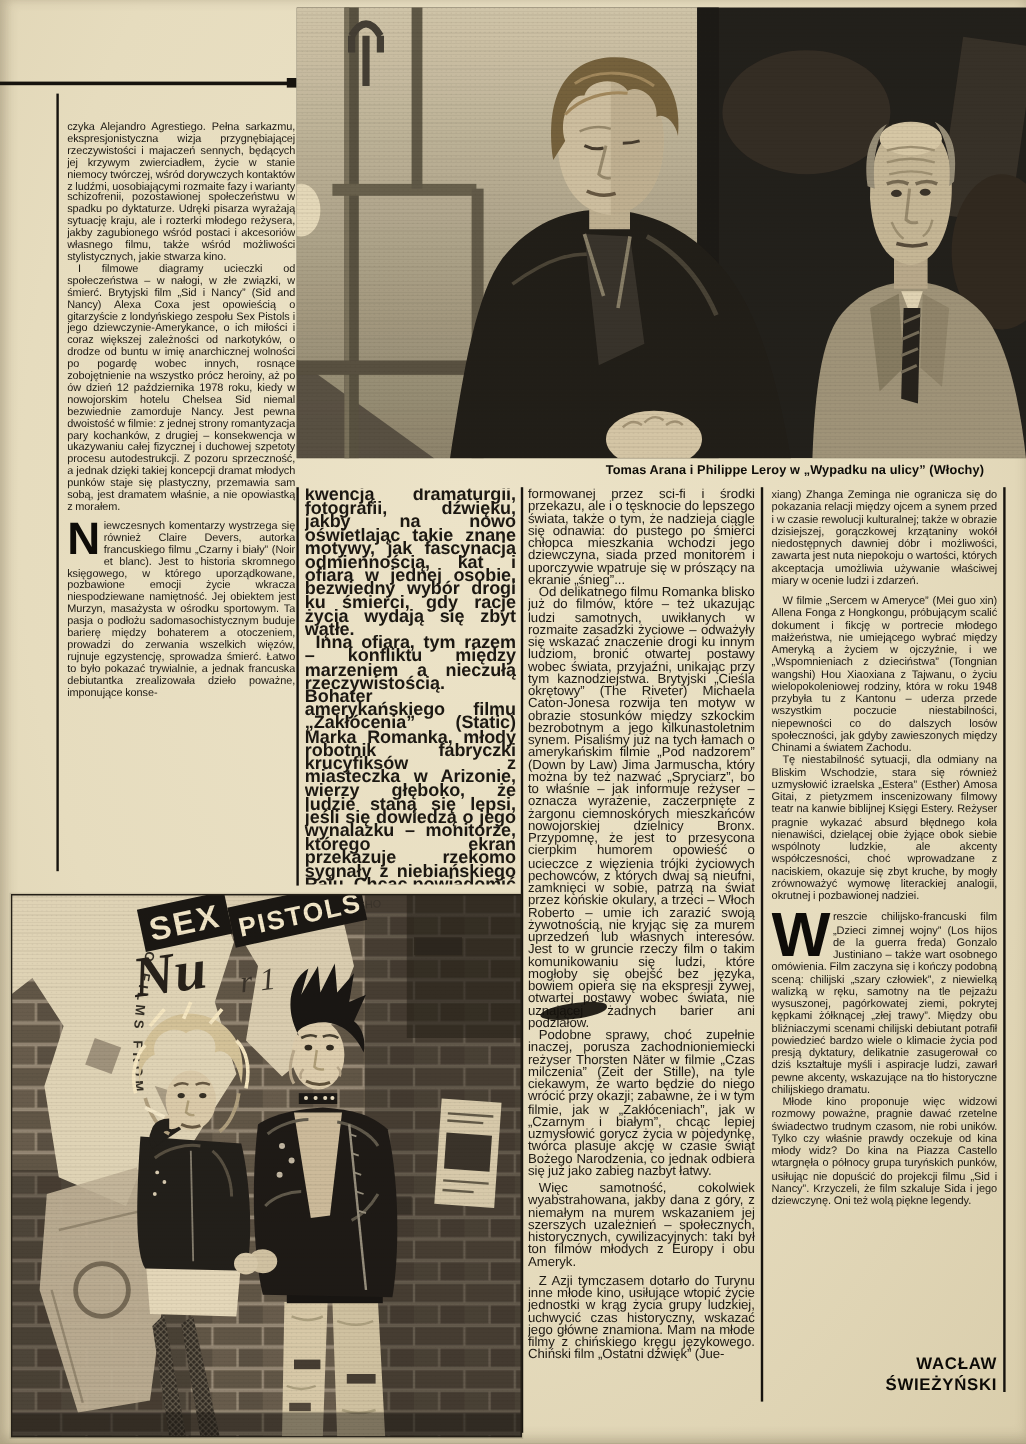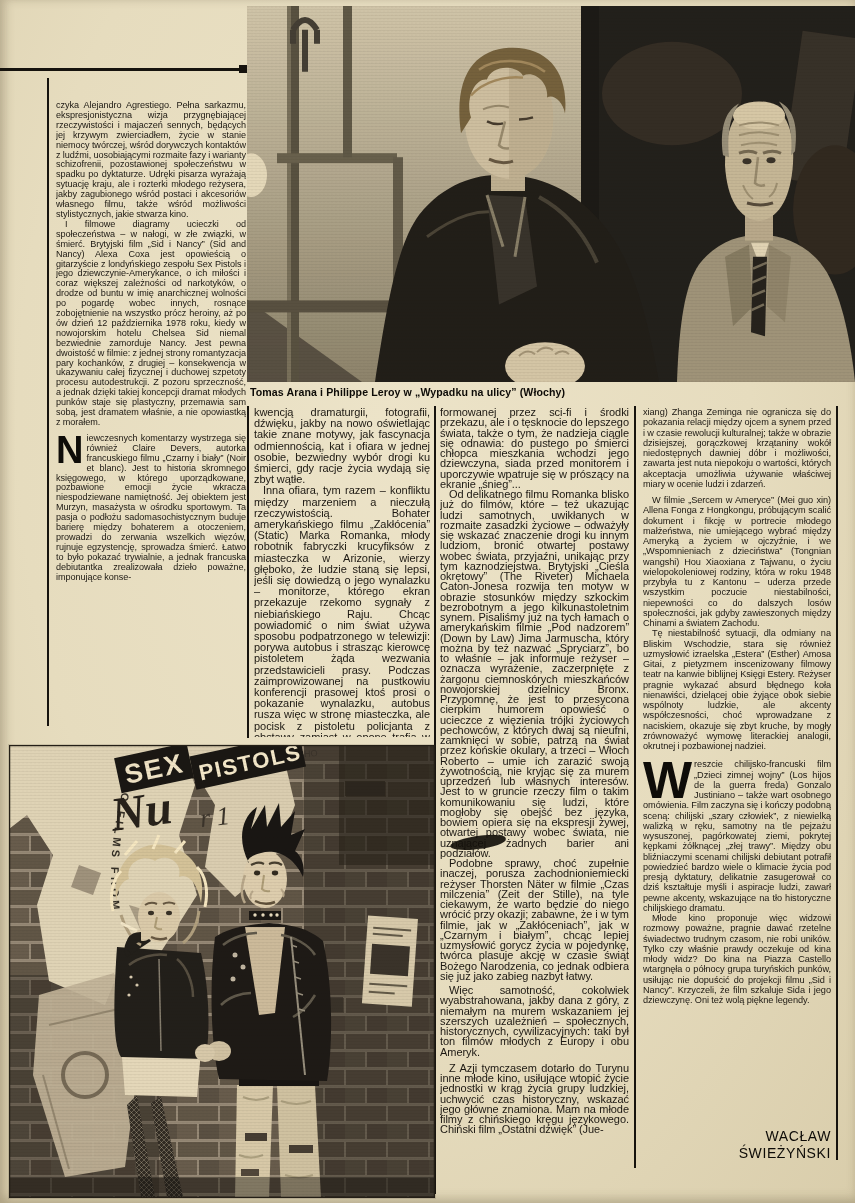--- a/index.html
+++ b/index.html
@@ -6,40 +6,40 @@
   .page{position:relative;width:855px;height:1203px;margin:0 auto;overflow:hidden;
         background:radial-gradient(ellipse at 45% 35%, #ece3c8 0%, #e6dcbe 55%, #d9cdab 100%);
         box-shadow:inset 6px 0 10px rgba(70,58,32,.18), inset 0 -6px 10px rgba(70,58,32,.15);
         font-family:"Liberation Sans", sans-serif;}
   .rule-h{position:absolute;background:#16130e;}
   .rule-v{position:absolute;background:#16130e;width:2px;}
   .sq{position:absolute;background:#16130e;}
   .col{position:absolute;text-align:justify;color:#1c1812;overflow:hidden;
        letter-spacing:-0.05px;word-spacing:-0.2px;}
   #col1{left:56px;top:81px;width:190px;height:642px;font-size:9.1px;line-height:9.9px;margin-top:20px;}
-  #col2{left:254px;top:407px;width:176px;height:330px;font-size:11px;line-height:11.2px;}
+  #col2{left:254px;top:407px;width:176px;height:330px;font-size:15px;line-height:11.2px;font-weight:bold;}
   #col3{left:440px;top:407px;width:189px;height:760px;font-size:11px;line-height:10.25px;}
   #col4{left:643px;top:407px;width:188px;height:714px;font-size:9.2px;line-height:10.25px;}
   .para{margin:0;}
   .ind{text-indent:9px;}
   .mt6{margin-top:6px;} .mt4{margin-top:4px;} .mt8{margin-top:8px;}
   .dropcap{float:left;font-weight:bold;color:#0e0c08;font-size:38px;line-height:30px;
            margin:1px 4px 0 0;letter-spacing:-1px;}
   .dropcap.big{font-size:52px;line-height:40px;letter-spacing:-3px;margin-right:5px;}
   .caption{position:absolute;font-weight:bold;font-size:10.6px;color:#0d0b07;
-           letter-spacing:0.1px;}
+           text-align:right;letter-spacing:0.1px;}
   #caption-top{left:250px;top:386px;width:570px;}
   #caption-bottom{left:8px;top:726px;width:446px;}
   .photo{position:absolute;overflow:hidden;filter:sepia(.15) contrast(.98);}
   .photo::after{content:"";position:absolute;inset:0;pointer-events:none;
       background:repeating-linear-gradient(0deg, rgba(25,18,8,.05) 0 1px, transparent 1px 3px);}
   #photo-top{left:247px;top:6px;width:608px;height:376px;}
   #photo-bottom{left:8px;top:744px;width:426px;height:453px;border:1px solid #26201525;}
   .byline{position:absolute;left:643px;top:1128px;width:188px;text-align:right;
-          font-weight:normal;font-size:14px;line-height:16.5px;color:#0d0b07;letter-spacing:0.6px;}
+          font-weight:bold;font-size:14px;line-height:16.5px;color:#0d0b07;letter-spacing:0.6px;}
   .pagenum{position:absolute;left:760px;top:1201px;width:72px;text-align:right;
            font-size:14px;color:#2c2920;letter-spacing:1px;}
   .ink-blob{position:absolute;left:450px;top:836px;width:56px;height:13px;background:#14100b;
             border-radius:60% 40% 55% 45%;transform:rotate(-6deg);opacity:.92;}
   svg{display:block;}
 </style>
 </head>
 <body>
 
 <div class="page">

